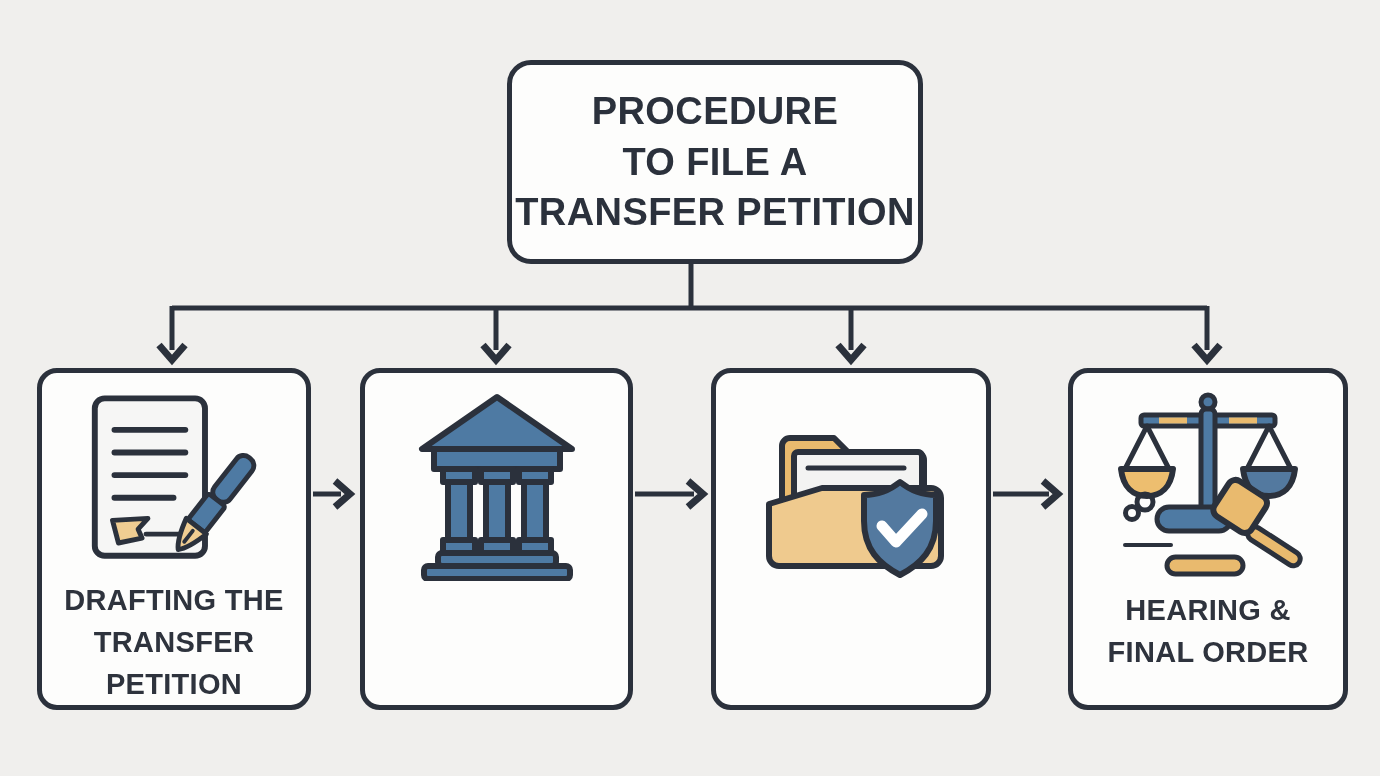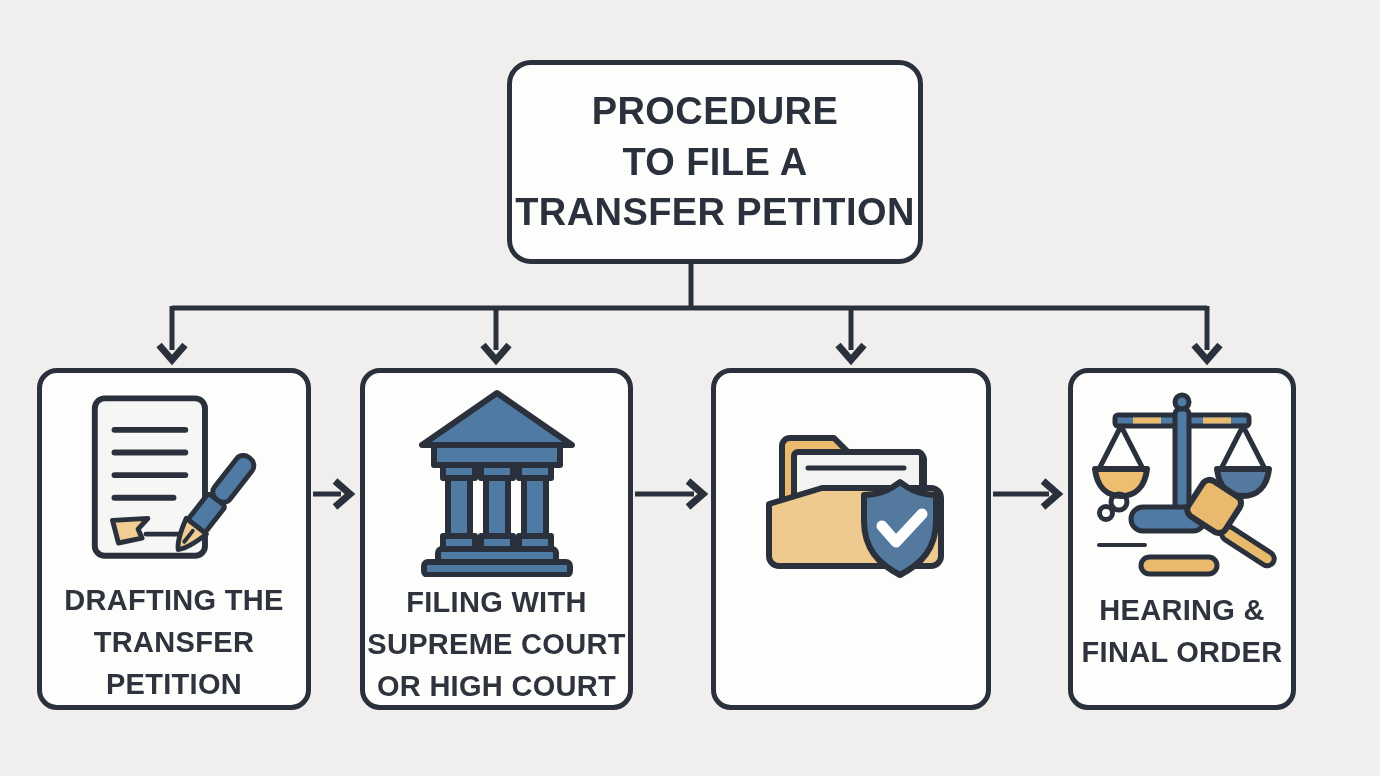--- a/index.html
+++ b/index.html
@@ -21,21 +21,21 @@
     white-space:pre-line;letter-spacing:.4px;
   }
   .connector-layer{position:absolute;left:0;top:0;width:1380px;height:776px;pointer-events:none;}
   .card{
     top:368px;height:342px;border-radius:20px;
     display:flex;flex-direction:column;align-items:center;
   }
   .card-1{left:37px;width:274px}
   .card-2{left:360px;width:273px}
   .card-3{left:711px;width:280px}
-  .card-4{left:1068px;width:228px}
+  .card-4{left:1068px;width:280px}
   .icon-wrap{
     height:198px;margin-top:14px;display:flex;align-items:center;justify-content:center;
   }
   .card-label{
     font-size:29px;font-weight:bold;color:#2e333d;text-align:center;
     line-height:1.45;white-space:pre-line;letter-spacing:.3px;margin-top:4px;
   }
 </style>
 </head>
 <body>
@@ -111,23 +111,20 @@
           <rect x="74" y="91" width="22" height="58"></rect>
           <rect x="69" y="149" width="32" height="13"></rect>
           <rect x="107" y="78" width="32" height="13"></rect>
           <rect x="112" y="91" width="22" height="58"></rect>
           <rect x="107" y="149" width="32" height="13"></rect>
           <rect x="26" y="162" width="118" height="13" rx="4"></rect>
           <rect x="12" y="175" width="146" height="13" rx="4"></rect>
         </g>
       </svg>
     </div>
-    <div class="card-label">FILING WITH
-SUPREME COURT
-OR HIGH COURT</div>
   </div>
 
   <div class="box card card-3">
     <div class="icon-wrap">
       <svg width="195" height="185" viewBox="0 0 195 185" xmlns="http://www.w3.org/2000/svg">
         <path d="M28 150 V52 a8 8 0 0 1 8 -8 h44 l14 14 h68 a8 8 0 0 1 8 8 v84 Z" fill="#e9ba6e" stroke="#2b313c" stroke-width="6" stroke-linejoin="round"></path>
         <rect x="40" y="58" width="128" height="70" rx="4" fill="#f3f3f2" stroke="#2b313c" stroke-width="6"></rect>
         <path d="M54 74 H150" stroke="#2b313c" stroke-width="5" stroke-linecap="round"></path>
         <path d="M25 172 a10 10 0 0 1 -10 -10 V110 L68 94 H177 a10 10 0 0 1 10 10 v58 a10 10 0 0 1 -10 10 Z" fill="#efca8e" stroke="#2b313c" stroke-width="6" stroke-linejoin="round"></path>
         <path d="M146 88 c11 9 23 13 36 13 v26 c0 28 -15 43 -36 54 c-21 -11 -36 -26 -36 -54 v-26 c13 0 25 -4 36 -13 Z" fill="#53799f" stroke="#2b313c" stroke-width="6" stroke-linejoin="round"></path>

